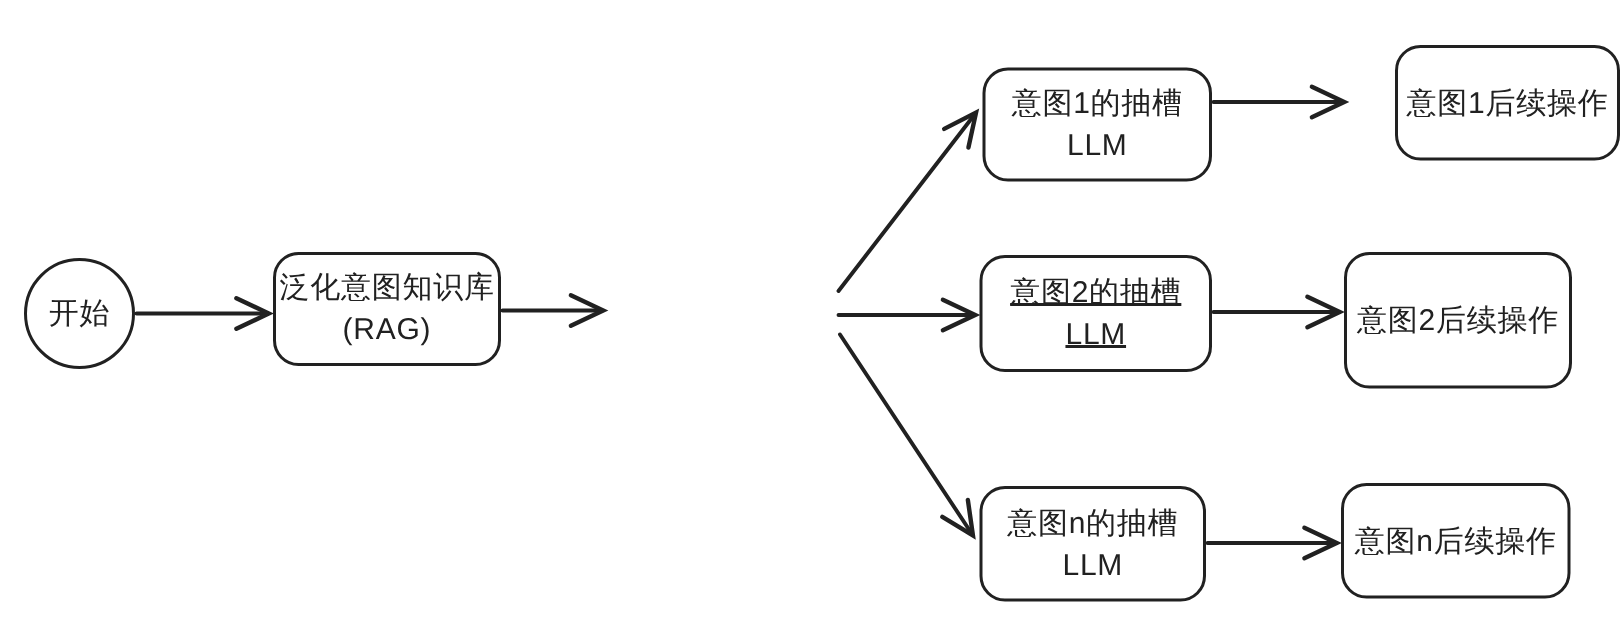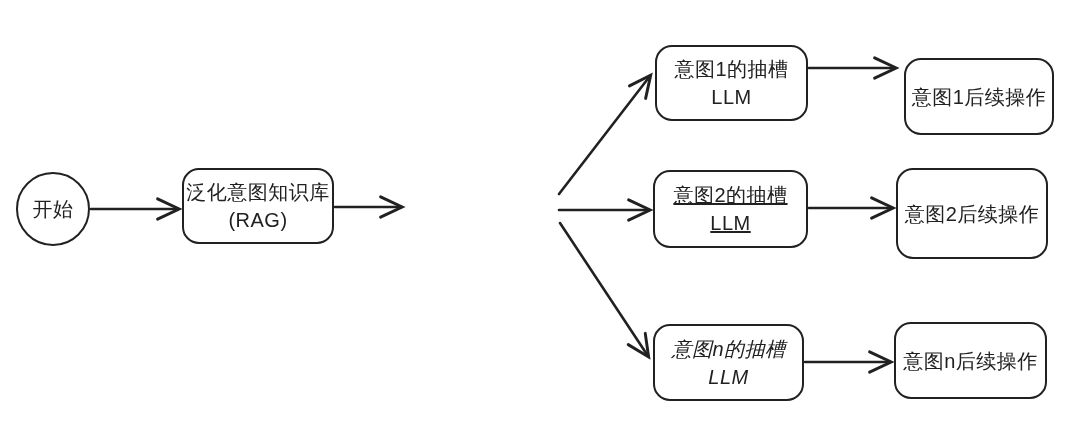--- a/index.html
+++ b/index.html
@@ -46,24 +46,24 @@
     border-radius: 17px;
   }
   .circle {
     border-radius: 50%;
   }
   
   .n-start   { left: 16px;  top: 172px; width: 74px;  height: 74px; }
   .n-rag     { left: 182px; top: 168px; width: 152px; height: 76px; }
   .n-intent  { left: 405px; top: 170px; width: 153px; height: 76px; }
   .n-slot1   { left: 655px; top: 32px;  width: 153px; height: 76px; margin-top: 13px; }
-  .n-follow1 { left: 904px; top: 30px;  width: 150px; height: 77px; margin-top: 28px; }
+  .n-follow1 { left: 930px; top: 30px;  width: 150px; height: 77px; }
   .n-slot2   { left: 653px; top: 170px; width: 155px; height: 78px; text-decoration: underline; }
   .n-follow2 { left: 896px; top: 168px; width: 152px; height: 91px; }
-  .n-slotn   { left: 653px; top: 324px; width: 151px; height: 77px; font-style: italic; }
+  .n-slotn   { left: 653px; top: 324px; width: 151px; height: 77px; }
   .n-follown { left: 894px; top: 322px; width: 153px; height: 77px; }
 </style>
 </head>
 <body>
 
 <div class="canvas">
 
   <svg class="edges-layer" viewBox="0 0 1080 421" xmlns="http://www.w3.org/2000/svg">
     <defs>
       <marker id="arrow" markerUnits="userSpaceOnUse" markerWidth="34" markerHeight="34" viewBox="-14 -12 30 24" refX="11" refY="0" orient="auto">

